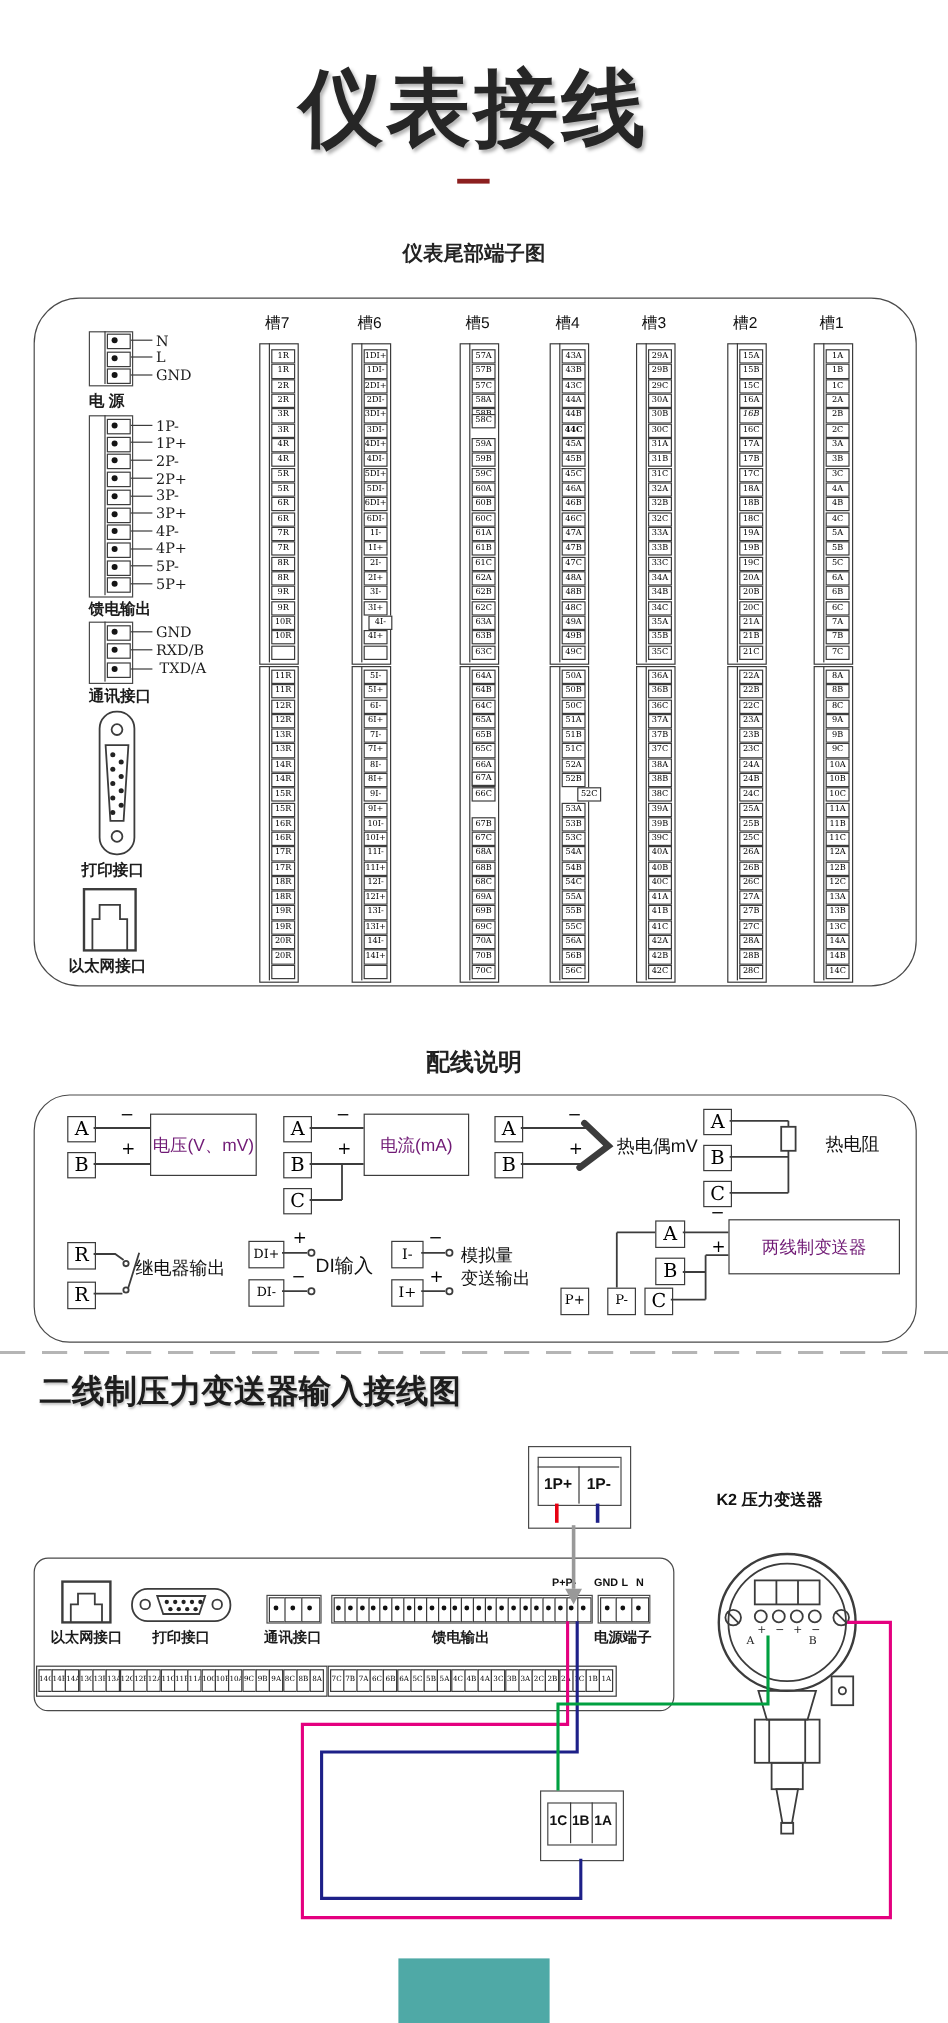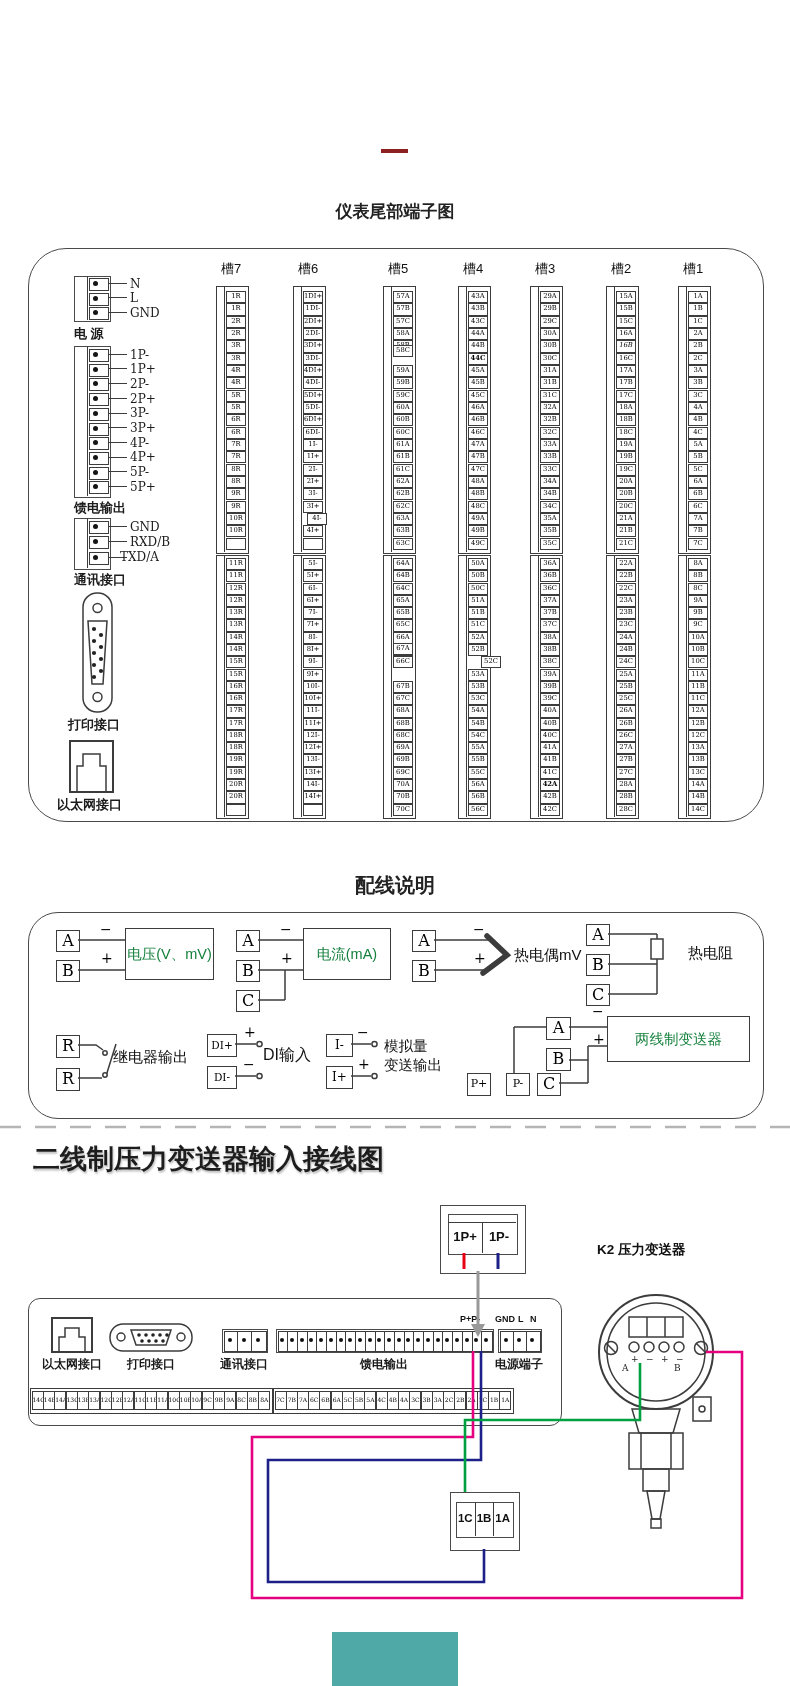--- a/index.html
+++ b/index.html
@@ -26,35 +26,36 @@
   .scell{position:absolute;border:1px solid #3c3c3c;font:6.8px "DejaVu Serif",serif;text-align:center;
          line-height:9.6px;background:#fff;color:#000;overflow:hidden}
   .bstrip{position:absolute;border:1.5px solid #3c3c3c;background:#fff}
   .bcell{position:absolute;border:1px solid #3c3c3c;font:6px "DejaVu Serif",serif;text-align:center;
          line-height:16px;color:#000;background:#fff;overflow:hidden}
   .fcell{position:absolute;border:1px solid #3c3c3c;background:#fff}
   .fdot{position:absolute;width:4px;height:4px;border-radius:50%;background:#111}
   .term{position:absolute;border:1.5px solid #3c3c3c;font-family:"DejaVu Serif",serif;text-align:center;
         color:#000;background:#fff}
   .dev{position:absolute;border:1.5px solid #3c3c3c;display:flex;align-items:center;justify-content:center;
-       font-size:14.5px;color:#15803d;background:#fff;white-space:nowrap}
+       font-size:14.5px;color:#701a75;background:#fff;white-space:nowrap}
   .lbl{position:absolute;color:#111;white-space:nowrap}
   .sign{position:absolute;font:14px "DejaVu Serif",serif;color:#000}
   .plbl{position:absolute;font-weight:bold;font-size:13px;color:#111;text-align:center}
   .blbl{position:absolute;font-weight:bold;font-size:11.5px;color:#111;text-align:center}
   .ppin{position:absolute;font-weight:bold;font-size:9px;color:#111;white-space:nowrap}
   .panlbl{position:absolute;font-size:12px;font-weight:bold;color:#1a1a1a;text-align:center;white-space:nowrap}
   .tmark{position:absolute;font:9px "DejaVu Serif",serif;color:#222}
   svg.overlay{position:absolute;left:0;top:0;z-index:5;pointer-events:none}
 </style>
 </head>
 <body>
 
 <div id="stage">
 
+  <div class="h1">仪表接线</div>
   <div class="dash" style="background: rgb(140, 31, 31);"></div>
   <div class="h2">仪表尾部端子图</div>
 
   <div class="box r38" style="left:28px;top:248px;width:734px;height:572px"></div>
 
   <div class="box" style="left:74px;top:276px;width:35px;height:44px;border-width:1.2px"></div>
   <div class="vdiv" style="left:87px;top:276px;height:44px"></div>
   <div class="cjk" style="left:74px;top:325px">电 源</div>
 
   <div class="box" style="left:74px;top:346px;width:35px;height:150px;border-width:1.2px"></div>
@@ -318,21 +319,21 @@
     <div class="dot" style="left: 93px; top: 524px;"></div>
     <div class="hl" style="left: 109px; top: 525.7px; width: 18px;"></div>
     <div class="pinlbl" style="left: 130px; top: 519.5px;">GND</div>
     <div class="cell2" style="left: 89px; top: 536.4px; width: 18px; height: 11px;"></div>
     <div class="dot" style="left: 93px; top: 539.4px;"></div>
     <div class="hl" style="left: 109px; top: 541.1px; width: 18px;"></div>
     <div class="pinlbl" style="left: 130px; top: 534.9px;">RXD/B</div>
     <div class="cell2" style="left: 89px; top: 551.8px; width: 18px; height: 11px;"></div>
     <div class="dot" style="left: 93px; top: 554.8px;"></div>
     <div class="hl" style="left: 109px; top: 556.5px; width: 18px;"></div>
-    <div class="pinlbl" style="left: 120px; top: 550.3px;">TXD/A</div>
+    <div class="pinlbl" style="left: 133px; top: 550.3px;">TXD/A</div>
     <div class="slothead" style="left: 200px; top: 260px;">槽7</div>
     <div class="strip" style="left: 216px; top: 286px; width: 31px; height: 266px;"></div>
     <div class="vdiv" style="left: 224px; top: 286px; height: 266px;"></div>
     <div class="scell" style="left: 226px; top: 291px; width: 18px; height: 10.2px;">1R</div>
     <div class="scell" style="left: 226px; top: 303.33px; width: 18px; height: 10.2px;">1R</div>
     <div class="scell" style="left: 226px; top: 315.66px; width: 18px; height: 10.2px;">2R</div>
     <div class="scell" style="left: 226px; top: 327.99px; width: 18px; height: 10.2px;">2R</div>
     <div class="scell" style="left: 226px; top: 340.32px; width: 18px; height: 10.2px;">3R</div>
     <div class="scell" style="left: 226px; top: 352.65px; width: 18px; height: 10.2px;">3R</div>
     <div class="scell" style="left: 226px; top: 364.98px; width: 18px; height: 10.2px;">4R</div>
@@ -551,21 +552,21 @@
     <div class="scell" style="left: 540px; top: 656.24px; width: 18px; height: 10.2px;">38C</div>
     <div class="scell" style="left: 540px; top: 668.52px; width: 18px; height: 10.2px;">39A</div>
     <div class="scell" style="left: 540px; top: 680.8px; width: 18px; height: 10.2px;">39B</div>
     <div class="scell" style="left: 540px; top: 693.08px; width: 18px; height: 10.2px;">39C</div>
     <div class="scell" style="left: 540px; top: 705.36px; width: 18px; height: 10.2px;">40A</div>
     <div class="scell" style="left: 540px; top: 717.64px; width: 18px; height: 10.2px;">40B</div>
     <div class="scell" style="left: 540px; top: 729.92px; width: 18px; height: 10.2px;">40C</div>
     <div class="scell" style="left: 540px; top: 742.2px; width: 18px; height: 10.2px;">41A</div>
     <div class="scell" style="left: 540px; top: 754.48px; width: 18px; height: 10.2px;">41B</div>
     <div class="scell" style="left: 540px; top: 766.76px; width: 18px; height: 10.2px;">41C</div>
-    <div class="scell" style="left: 540px; top: 779.04px; width: 18px; height: 10.2px; font-weight: bold;">42A</div>
+    <div class="scell" style="left: 540px; top: 779.04px; width: 18px; height: 10.2px;">42A</div>
     <div class="scell" style="left: 540px; top: 791.32px; width: 18px; height: 10.2px;">42B</div>
     <div class="scell" style="left: 540px; top: 803.6px; width: 18px; height: 10.2px;">42C</div>
     <div class="slothead" style="left: 590px; top: 260px;">槽2</div>
     <div class="strip" style="left: 606px; top: 286px; width: 31px; height: 266px;"></div>
     <div class="vdiv" style="left: 614px; top: 286px; height: 266px;"></div>
     <div class="scell" style="left: 616px; top: 291px; width: 18px; height: 10.2px;">15A</div>
     <div class="scell" style="left: 616px; top: 303.33px; width: 18px; height: 10.2px;">15B</div>
     <div class="scell" style="left: 616px; top: 315.66px; width: 18px; height: 10.2px;">15C</div>
     <div class="scell" style="left: 616px; top: 327.99px; width: 18px; height: 10.2px;">16A</div>
     <div class="scell" style="left: 616px; top: 340.32px; width: 18px; height: 10.2px; font-style: italic;">16B</div>

